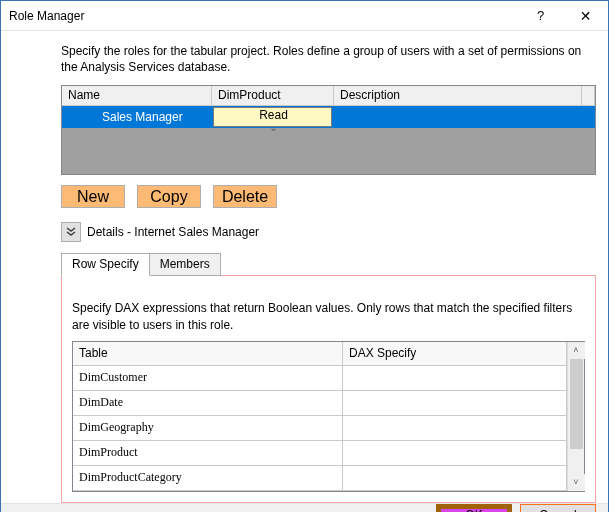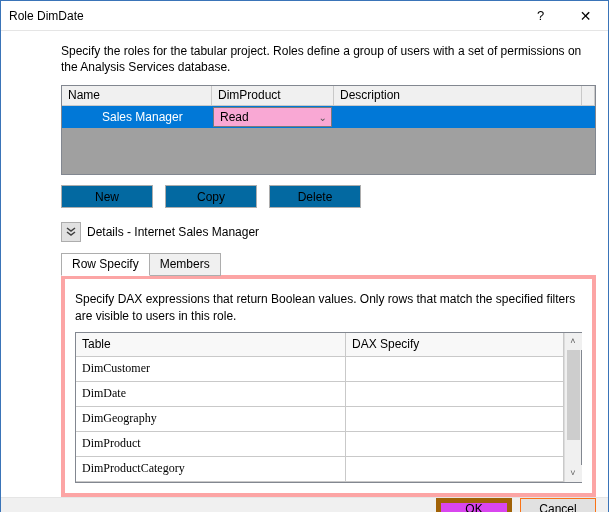--- a/index.html
+++ b/index.html
@@ -66,33 +66,34 @@
   .role-row.selected .rcell { background:#0178d7; color:#fff;padding-left:40px; }
   .rcell {
     display:flex; align-items:center;
     padding:0 6px;
     border-right:1px solid rgba(0,0,0,0);
   }
   .rcell.col-end { padding:0; }
   .perm-select {
     width:100%; height:20px;
     border:1px solid #7a7a7a;
-    background:#f9a8d4;
+    background:#fef9c3;
     display:flex; align-items:center; justify-content:space-between;
     padding:0 4px 0 6px;
     color:#000;
+    flex-direction:column;
   }
   .perm-select .chev { font-size:10px; color:#555; }
   .btn-row { display:flex; gap:12px; margin:10px 0 14px 0; }
   .btn {
-    width:92px; height:23px;
+    width:64px; height:23px;
     border:1px solid #adadad;
-    background:#0369a1;
-    display:flex; align-items:center; justify-content:center;
-    font-size:12px;
+    background:#fdba74;
+    display:flex; align-items:center; justify-content:center;
+    font-size:16px;
     cursor:default;
   }
   .details-row { display:flex; align-items:center; gap:6px; margin-bottom:10px; }
   .details-btn {
     width:20px; height:20px;
     border:1px solid #adadad;
     background:#e1e1e1;
     display:flex; align-items:center; justify-content:center;
   }
   .details-btn svg { display:block; }
@@ -111,22 +112,22 @@
     font-size:12px;
   }
   .tab.active {
     background:#fff;
     border-bottom:1px solid #fff;
     position:relative;
     z-index:3;
     border-top:1px solid #adadad;
   }
   .tab-panel {
-    border:4px solid #fca5a5;
-    padding:12px 10px 10px 10px;
+    border:1px solid #fca5a5;
+    padding:24px 10px 10px 10px;
     flex:1;
     display:flex; flex-direction:column;
     min-height:0;
   }
   .tab-intro { line-height:1.35; margin-bottom:8px; }
   .filter-grid {
     border:1px solid #828790;
     flex:1;
     display:flex;
     min-height:0;
@@ -177,21 +178,21 @@
     font-size:12px;
   }
   .fbtn.primary { border:5px solid #a16207; background:#d946ef; }
 </style>
 </head>
 <body>
 
 <div class="window">
 
   <div class="titlebar">
-    <div class="title">Role DimDate</div>
+    <div class="title">Role Manager</div>
     <div class="tbtn">
         <span class="help-q">?</span>
       </div>
     <div class="tbtn">
         <span class="close-x">✕</span>
       </div>
   </div>
 
   <div class="content">
 

